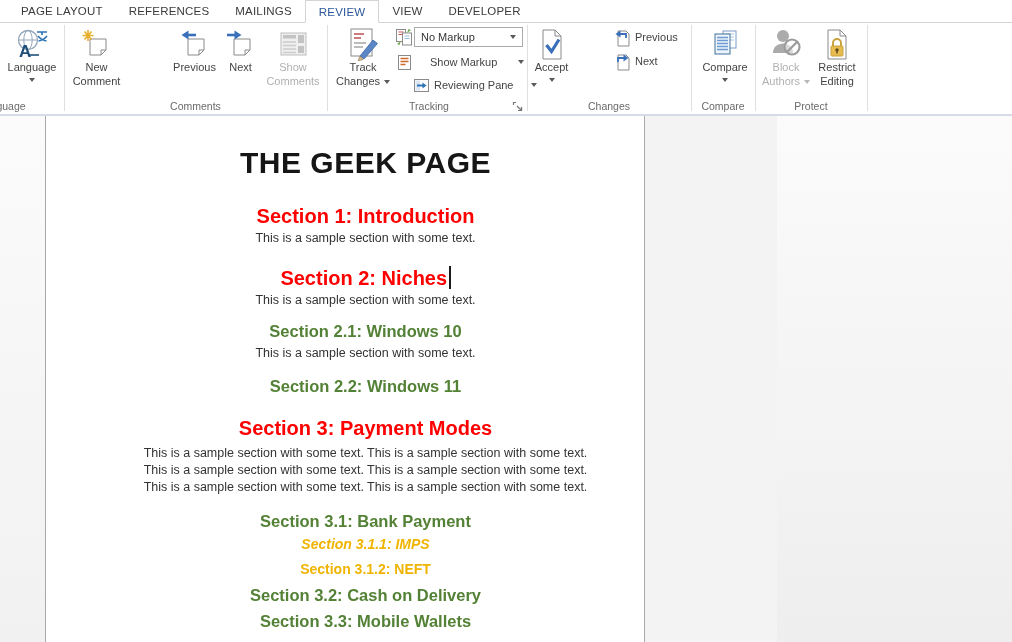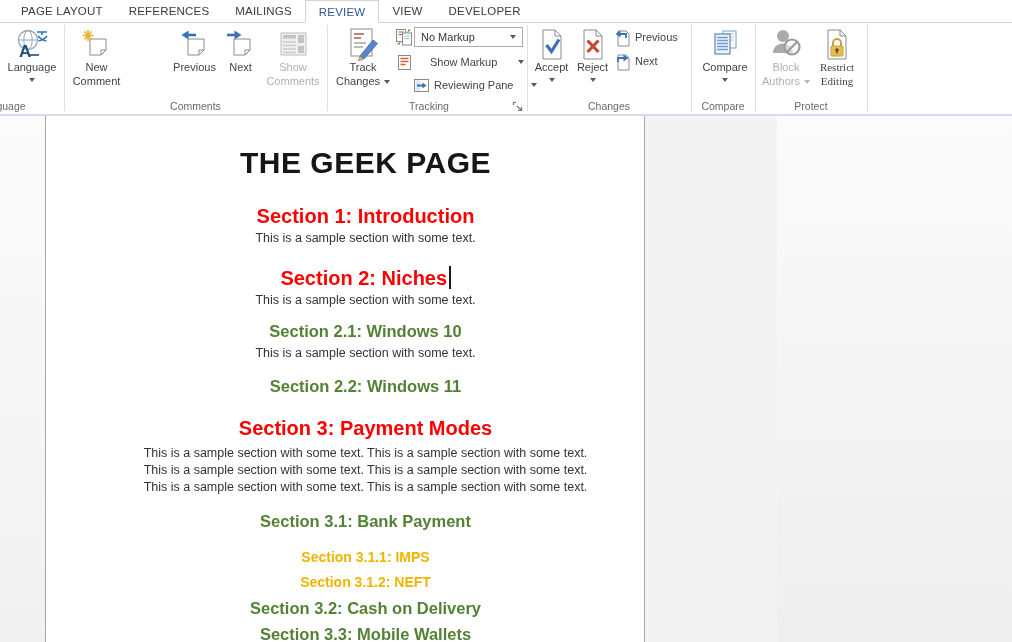--- a/index.html
+++ b/index.html
@@ -199,31 +199,20 @@
       <div class="ic">
         <svg width="32" height="33" viewBox="0 0 32 33">
           <path d="M7 2h12l6 6v23H7z" fill="#fff" stroke="#8a8a8a"></path>
           <path d="M19 2v6h6" fill="none" stroke="#8a8a8a"></path>
           <path d="M10.5 17l5 6.5 7.5-12" fill="none" stroke="#3a70b9" stroke-width="3.2"></path>
         </svg>
       </div>
       <div class="lbl">Accept</div>
       <span class="dd"></span>
     </div>
-    <div class="bigbtn" style="left:573px;width:39px;">
-      <div class="ic">
-        <svg width="32" height="33" viewBox="0 0 32 33">
-          <path d="M7 2h12l6 6v23H7z" fill="#fff" stroke="#8a8a8a"></path>
-          <path d="M19 2v6h6" fill="none" stroke="#8a8a8a"></path>
-          <path d="M10.5 12.5L21.5 24M21.5 12.5l-11 11.5" fill="none" stroke="#c74634" stroke-width="3.2"></path>
-        </svg>
-      </div>
-      <div class="lbl">Reject</div>
-      <span class="dd"></span>
-    </div>
     <div class="smallrow" style="left:613px;top:4px;">
       <span>
         <svg width="18" height="19" viewBox="0 0 18 19">
           <path d="M5 3h8l3 3v12H5z" fill="#fff" stroke="#8a8a8a"></path>
           <path d="M13 10V6H6" fill="none" stroke="#3a70b9" stroke-width="1.8"></path>
           <path d="M7.5 2.5L2.5 6l5 3.5z" fill="#3a70b9"></path>
         </svg>
       </span>
       <span>Previous</span>
     </div>
@@ -260,21 +249,21 @@
         <svg width="34" height="34" viewBox="0 0 34 34">
           <circle cx="14" cy="9" r="6" fill="#ababab"></circle>
           <path d="M4 26c0-6 4.5-9.5 10-9.5S24 20 24 26z" fill="#ababab"></path>
           <circle cx="23" cy="20" r="7.5" fill="rgba(255,255,255,0.55)" stroke="#9c9c9c" stroke-width="2.2"></circle>
           <path d="M17.8 25.2L28.2 14.8" stroke="#9c9c9c" stroke-width="2.2"></path>
         </svg>
       </div>
       <div class="lbl gray">Block</div>
       <div class="lbl gray"><span>Authors</span><span class="dd inl gray2"></span></div>
     </div>
-    <div class="bigbtn" style="left:812px;width:50px;font-family:Liberation Serif, serif;">
+    <div class="bigbtn" style="left:812px;width:50px;">
       <div class="ic">
         <svg width="32" height="33" viewBox="0 0 32 33">
           <path d="M7 2h12l6 6v23H7z" fill="#fff" stroke="#8a8a8a"></path>
           <path d="M19 2v6h6" fill="none" stroke="#8a8a8a"></path>
           <path d="M12 18v-3a4 4 0 018 0v3" fill="none" stroke="#c9a23f" stroke-width="2"></path>
           <rect x="10" y="18" width="12" height="10" rx="1" fill="#e8bb4e" stroke="#c9a23f"></rect>
           <circle cx="16" cy="22" r="1.7" fill="#5f4c1c"></circle>
           <path d="M16 23v2.5" stroke="#5f4c1c" stroke-width="1.4"></path>
         </svg>
       </div>
@@ -301,20 +290,20 @@
 
         <div class="h2" style="margin-top:12px;">Section 2.1: Windows 10</div>
         <div class="bodytxt" style="margin-top:3px;">This is a sample section with some text.</div>
 
         <div class="h2" style="margin-top:14px;">Section 2.2: Windows 11</div>
 
         <div class="h1" style="margin-top:18px;">Section 3: Payment Modes</div>
         <div class="bodytxt para" style="margin-top:3px;">This is a sample section with some text. This is a sample section with some text. This is a sample section with some text. This is a sample section with some text. This is a sample section with some text. This is a sample section with some text.</div>
 
         <div class="h2" style="margin-top:15px;">Section 3.1: Bank Payment</div>
-        <div class="h3" style="margin-top:16px;">Section 3.1.1: IMPS</div>
+        <div class="h3" style="margin-top:3px;font-style:italic;">Section 3.1.1: IMPS</div>
         <div class="h3" style="margin-top:6px;">Section 3.1.2: NEFT</div>
         <div class="h2" style="margin-top:6px;">Section 3.2: Cash on Delivery</div>
         <div class="h2" style="margin-top:5px;">Section 3.3: Mobile Wallets</div>
       </div>
     </div>
   </div>
 </div>
 
 </body></html>

